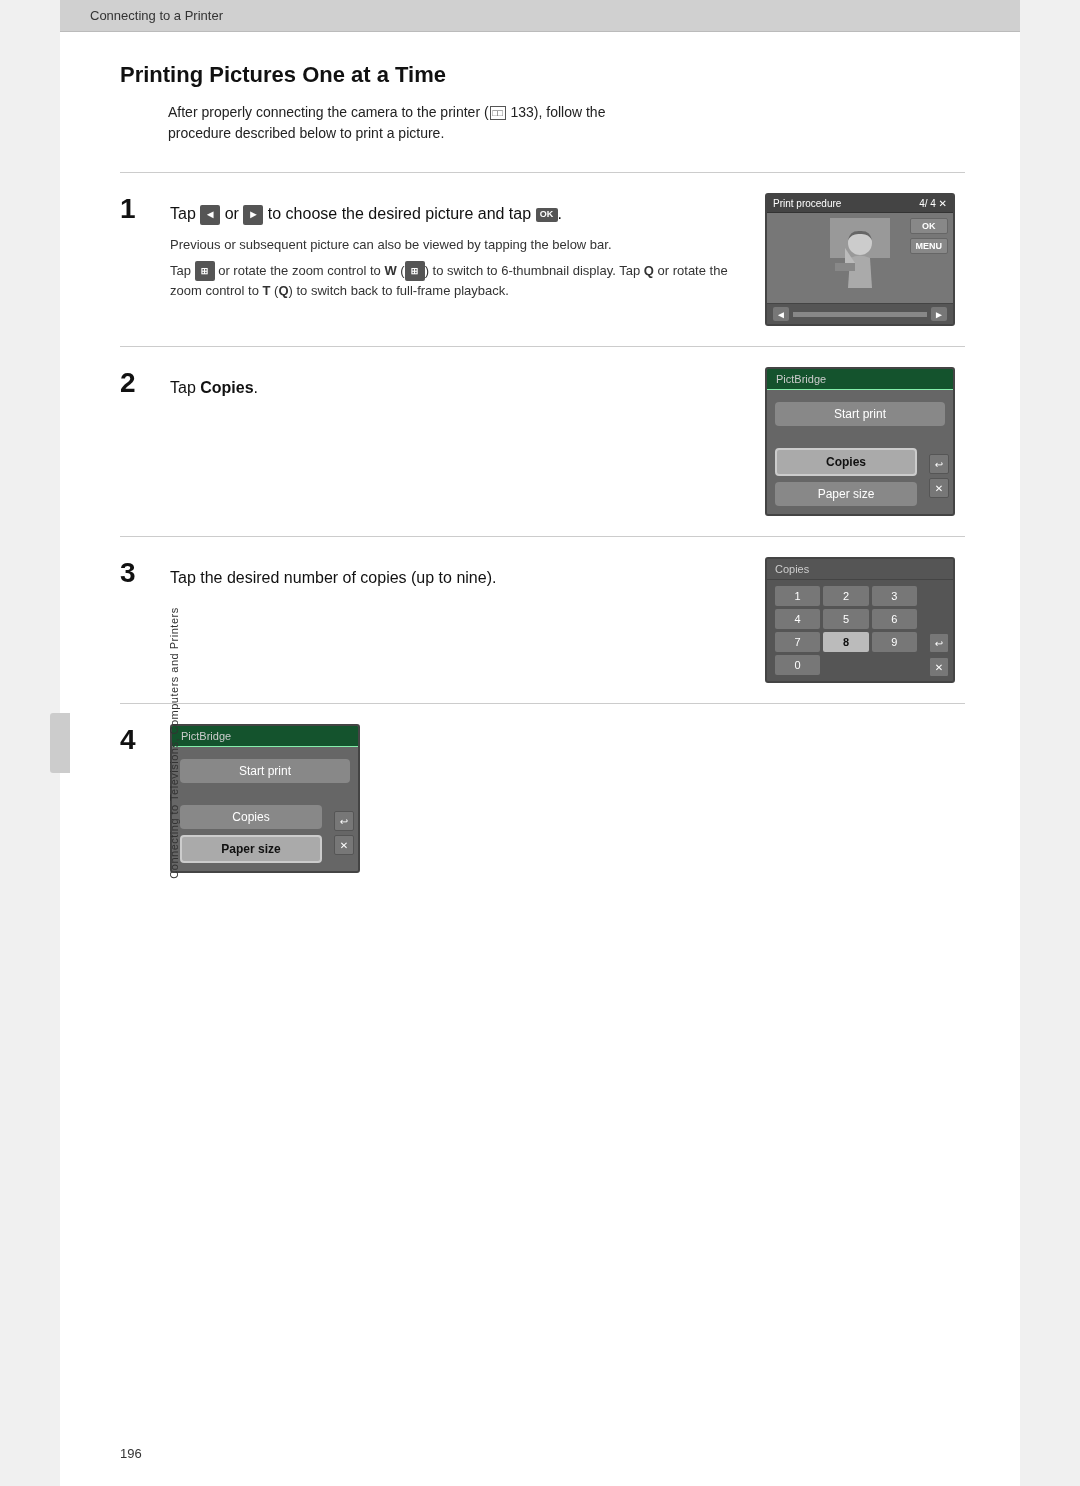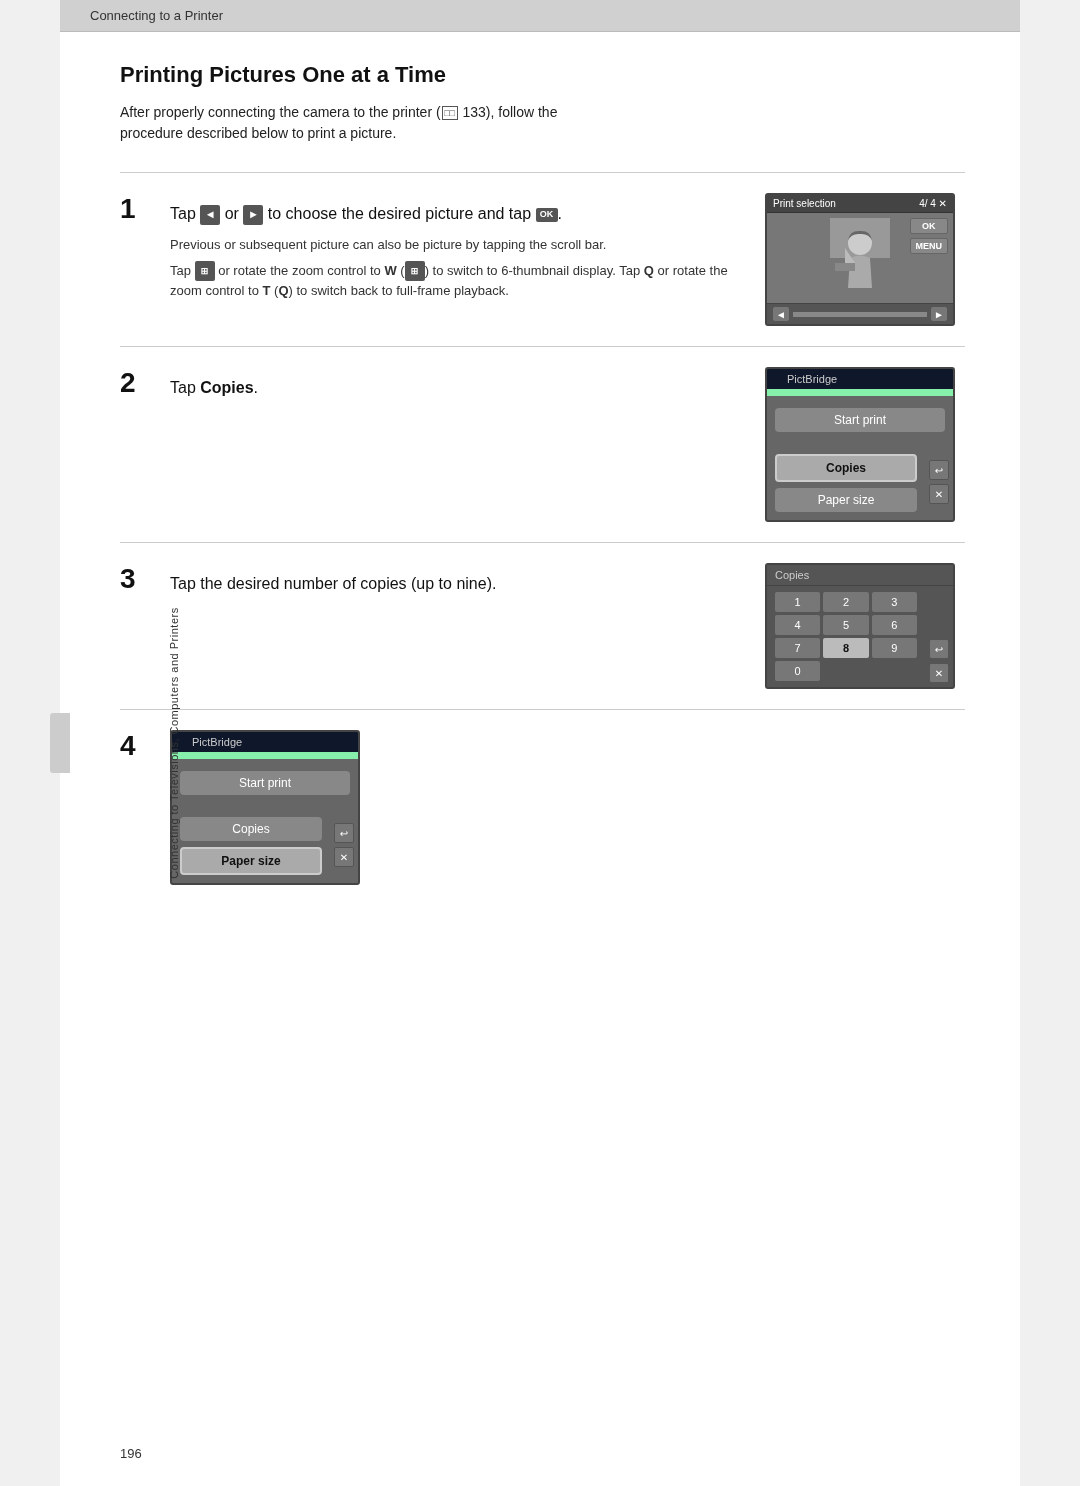--- a/index.html
+++ b/index.html
@@ -56,20 +56,21 @@
       font-size: 22px;
       font-weight: bold;
       margin-bottom: 14px;
       color: #111;
     }
     .intro-text {
       font-size: 14px;
       color: #222;
       line-height: 1.5;
       margin-bottom: 28px;
+      margin-left: 48px;
     }
     
     .step {
       display: flex;
       align-items: flex-start;
       margin-bottom: 0;
       border-top: 1px solid #ccc;
       padding: 20px 0;
       gap: 20px;
     }
@@ -203,25 +204,25 @@
     .screen-pictbridge {
       width: 190px;
       background: #666;
       border: 2px solid #444;
       border-radius: 3px;
       overflow: hidden;
       font-size: 11px;
       color: #fff;
     }
     .pb-title {
-      background: #0f172a;
-      padding: 4px 20px;
+      background: #14532d;
+      padding: 4px 9px;
       font-size: 11px;
       color: #ccc;
-      border-bottom: 7px solid #86efac;
+      border-bottom: 1px solid #86efac;
     }
     .pb-menu-item {
       background: #888;
       margin: 6px 8px;
       padding: 5px 8px;
       text-align: center;
       border-radius: 4px;
       font-size: 12px;
       color: #fff;
     }
@@ -353,28 +354,28 @@
       <div class="step-number">1</div>
       <div class="step-content">
         <div class="step-title">
           Tap <span class="icon-btn">◄</span>
           <span> or </span>
           <span class="icon-btn">►</span>
           to choose the desired picture and tap
           <span class="icon-ok">OK</span>.
         </div>
         <div class="step-body">
-          <p>Previous or subsequent picture can also be picture by tapping the scroll bar.</p>
+          <p>Previous or subsequent picture can also be viewed by tapping the below bar.</p>
           <p>Tap <span class="icon-btn" style="font-size:9px">⊞</span> or rotate the zoom control to <strong>W</strong> (<span class="icon-btn" style="font-size:9px">⊞</span>) to switch to 6-thumbnail display. Tap <strong>Q</strong> or rotate the zoom control to <strong>T</strong> (<strong>Q</strong>) to switch back to full-frame playback.</p>
         </div>
       </div>
       <div class="step-image">
         <div class="screen-step1">
           <div class="screen-top-bar">
-            <span>Print selection</span>
+            <span>Print procedure</span>
             <span>4/ 4 ✕</span>
           </div>
           <div style="display:flex;">
             <div class="screen-image-area" style="flex:1;position:relative;">
 
               <svg width="60" height="80" viewBox="0 0 60 80">
                 <rect width="60" height="80" fill="#888"></rect>
 
                 <rect x="0" y="0" width="60" height="40" fill="#999"></rect>
 

